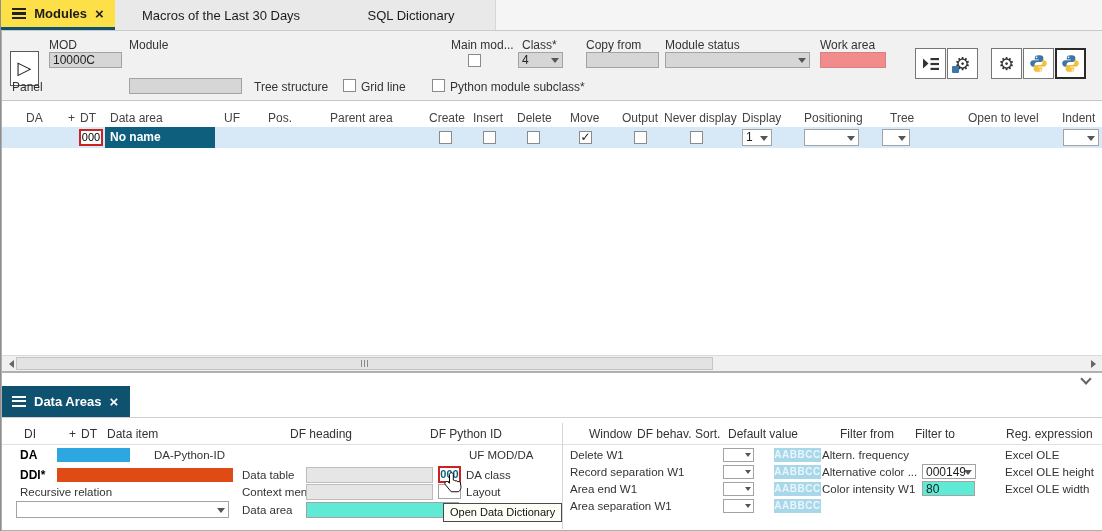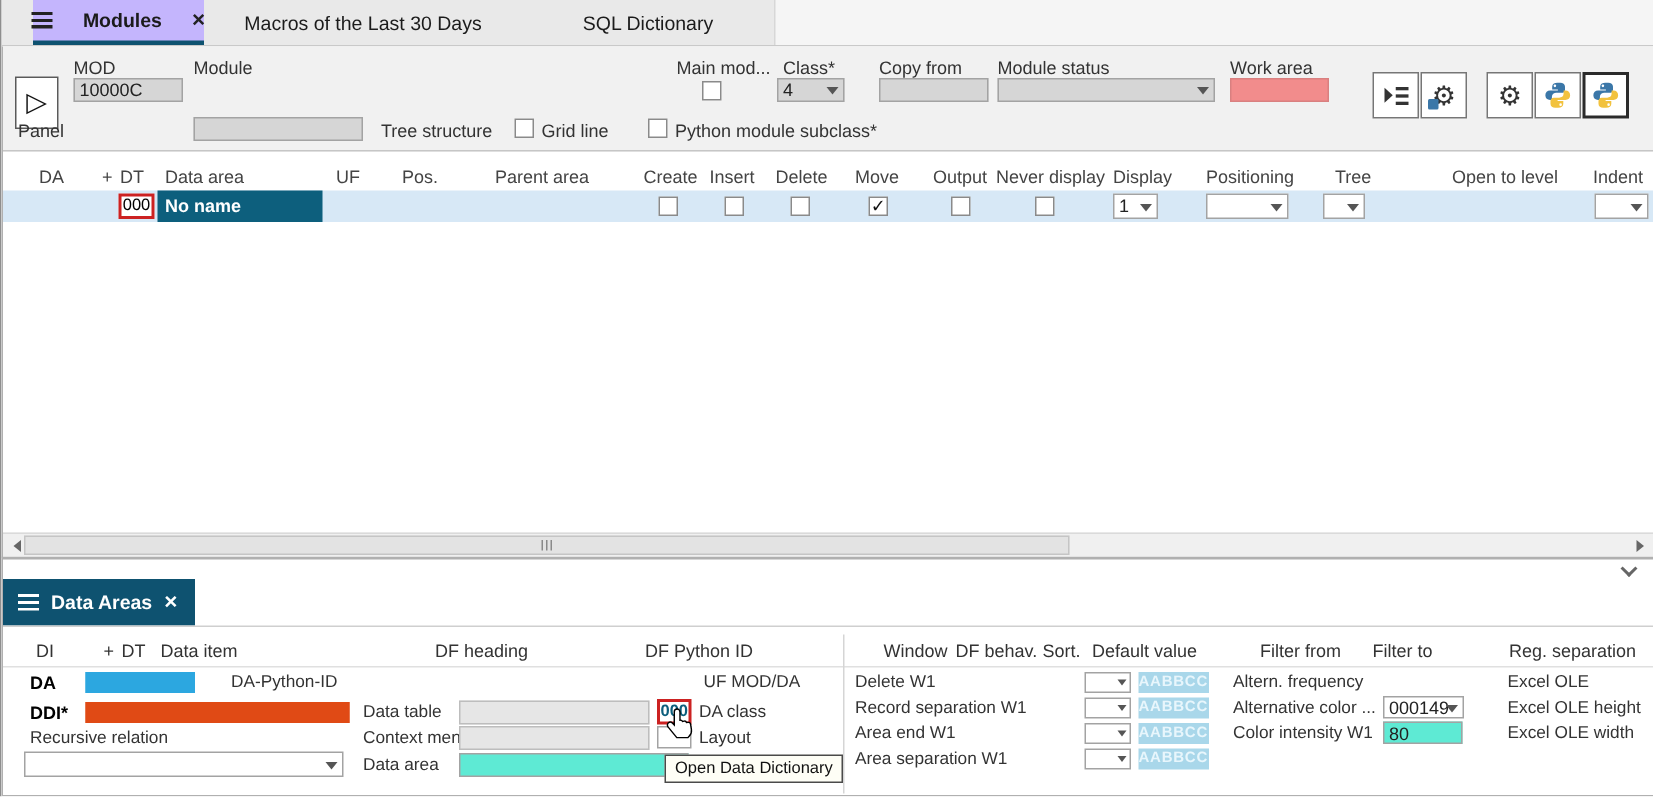--- a/index.html
+++ b/index.html
@@ -5,21 +5,21 @@
   * { margin:0; padding:0; box-sizing:border-box; }
   html,body { background:#fff; }
   .screen { position:relative; width:1102px; height:531px; background:#fff;
             font-family:"Liberation Sans","DejaVu Sans",sans-serif; font-size:12px; color:#222;
             overflow:hidden; border-left:1px solid #8e8e8e; }
 
   
   .tabbar { position:absolute; top:0; left:0; width:100%; height:31px; background:#e9e9e9;
             border-bottom:1px solid #c9c9c9; display:flex; }
   .tab { display:flex; align-items:center; justify-content:center; font-size:13px; color:#1b1b1b; }
-  .tab.active { background:#c4b5fd; border-bottom:3px solid #0e5270; font-weight:bold; gap:20px; padding:0 10px;margin-left:21px; }
+  .tab.active { background:#fde047; border-bottom:3px solid #0e5270; font-weight:bold; gap:8px; padding:0 10px; }
   .burger { width:14px; height:11px; flex:0 0 auto;
             background:repeating-linear-gradient(to bottom,#222 0 2px,transparent 2px 4.5px); }
   .burger.light { background:repeating-linear-gradient(to bottom,#fff 0 2px,transparent 2px 4.5px); }
   .close-x { font-size:15px; font-weight:bold; color:#222; line-height:1; }
   .close-x.light { color:#fff; }
   .tab-filler { flex:1; background:#f5f5f5; border-left:1px solid #d7d7d7; }
 
   
   .lbl { position:absolute; white-space:nowrap; font-size:12px; color:#333; }
   .lbl.bold { font-weight:bold; color:#000; }
@@ -83,21 +83,21 @@
                color:#fff; display:flex; align-items:center; gap:8px; padding:0 10px;
                font-size:13px; font-weight:bold; }
   .tab-underline { position:absolute; left:0; top:44px; width:100%; height:1px; background:#cfcfcf; }
   .dhdr { position:absolute; top:54px; font-size:12px; color:#333; white-space:nowrap; }
   .hdiv { position:absolute; left:0; top:71px; width:100%; height:1px; background:#e0e0e0; }
   .vdiv { position:absolute; left:560px; top:50px; bottom:1px; width:1px; background:#d5d5d5; }
   .redbox { position:absolute; width:23px; height:17px; background:#fff; border:2px solid #cc2222;
             font-size:11px; font-weight:bold; color:#0d5f7d; text-align:center; line-height:12px; }
   .whitebox { position:absolute; width:23px; height:15px; background:#fff; border:1px solid #a3a3a3; }
   .swatch { position:absolute; width:47px; height:14px; background:#a9d7ea; color:#e8f6fc;
-            font-size:10px; font-weight:bold; line-height:14px; letter-spacing:0.5px; }
+            font-size:10px; font-weight:bold; text-align:center; line-height:14px; letter-spacing:0.5px;margin-left:15px; }
 
   .tooltip { position:absolute; left:442px; top:503px; background:#fefef6; border:1px solid #4a4a4a;
              font-size:11px; color:#111; padding:2px 6px 3px; white-space:nowrap; z-index:40; }
   .cursor { position:absolute; left:443px; top:472px; z-index:50; }
 </style>
 </head>
 <body>
 
 <div class="screen">
 
@@ -272,21 +272,21 @@
     <span class="dhdr" style="left:79px">DT</span>
     <span class="dhdr" style="left:105px">Data item</span>
     <span class="dhdr" style="left:288px">DF heading</span>
     <span class="dhdr" style="left:428px">DF Python ID</span>
     <span class="dhdr" style="left:587px">Window</span>
     <span class="dhdr" style="left:635px">DF behav.</span>
     <span class="dhdr" style="left:693px">Sort.</span>
     <span class="dhdr" style="left:726px">Default value</span>
     <span class="dhdr" style="left:838px">Filter from</span>
     <span class="dhdr" style="left:913px">Filter to</span>
-    <span class="dhdr" style="left:1004px">Reg. separation</span>
+    <span class="dhdr" style="left:1004px">Reg. expression</span>
 
     <div class="hdiv"></div>
     <div class="vdiv"></div>
 
     <span class="lbl bold" style="left:18px;top:75px">DA</span>
     <div class="fld cyan" style="left:55px;top:75px;width:73px;height:14px"></div>
     <span class="lbl small" style="left:152px;top:76px">DA-Python-ID</span>
     <span class="lbl small" style="left:467px;top:76px">UF MOD/DA</span>
 
     <span class="lbl bold" style="left:18px;top:95px">DDI*</span>

